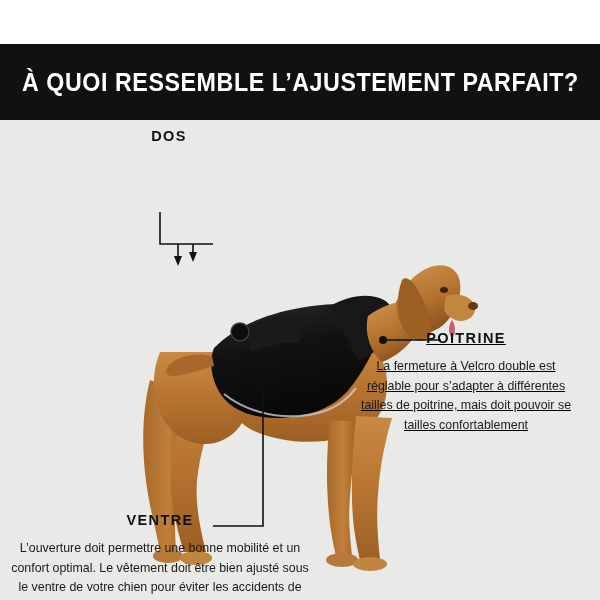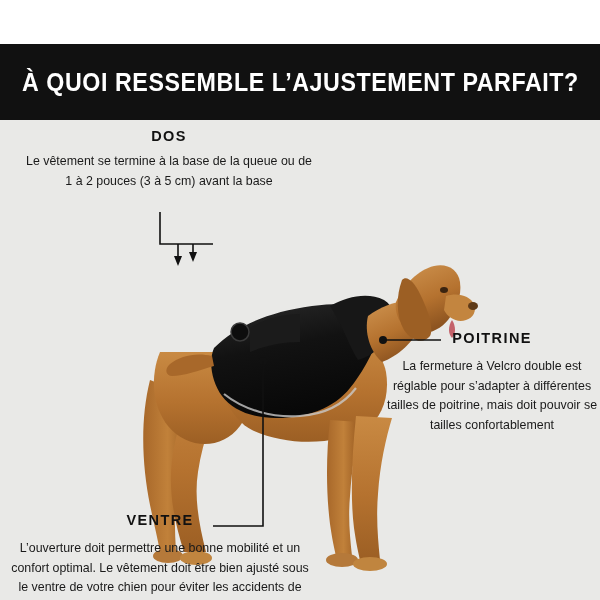--- a/index.html
+++ b/index.html
@@ -71,24 +71,25 @@
     width: 290px;
     text-align: center;
   }
   .block-dos .callout-label {
     display: block;
     margin-bottom: 7px;
   }
   
   .block-poitrine {
     position: absolute;
-    left: 386px;
+    left: 360px;
     top: 210px;
     width: 212px;
     text-align: center;
+    text-decoration: underline;
   }
   .block-poitrine .callout-label {
     display: block;
     margin-bottom: 10px;
     text-align: center;
   }
   
   .block-ventre {
     position: absolute;
     left: 10px;
@@ -205,21 +206,20 @@
 
       <circle cx="383" cy="220" r="4" fill="#111111"></circle>
       <path d="M383 220 L441 220" fill="none" stroke="#111111" stroke-width="1.6"></path>
 
       <circle cx="263" cy="241" r="4" fill="#111111"></circle>
       <path d="M263 241 L263 406 L213 406" fill="none" stroke="#111111" stroke-width="1.6"></path>
     </svg>
 
     <div class="block-dos">
       <span class="callout-label">DOS</span>
-      <span class="callout-body">Le vêtement se termine à la base de la queue ou de 1 à 2 pouces (3 à 5 cm) avant la base</span>
     </div>
 
     <div class="block-poitrine">
       <span class="callout-label">POITRINE</span>
       <span class="callout-body">La fermeture à Velcro double est réglable pour s’adapter à différentes tailles de poitrine, mais doit pouvoir se tailles confortablement</span>
     </div>
 
     <div class="block-ventre">
       <span class="callout-label">VENTRE</span>
       <span class="callout-body">L’ouverture doit permettre une bonne mobilité et un confort optimal. Le vêtement doit être bien ajusté sous le ventre de votre chien pour éviter les accidents de propreté</span>

